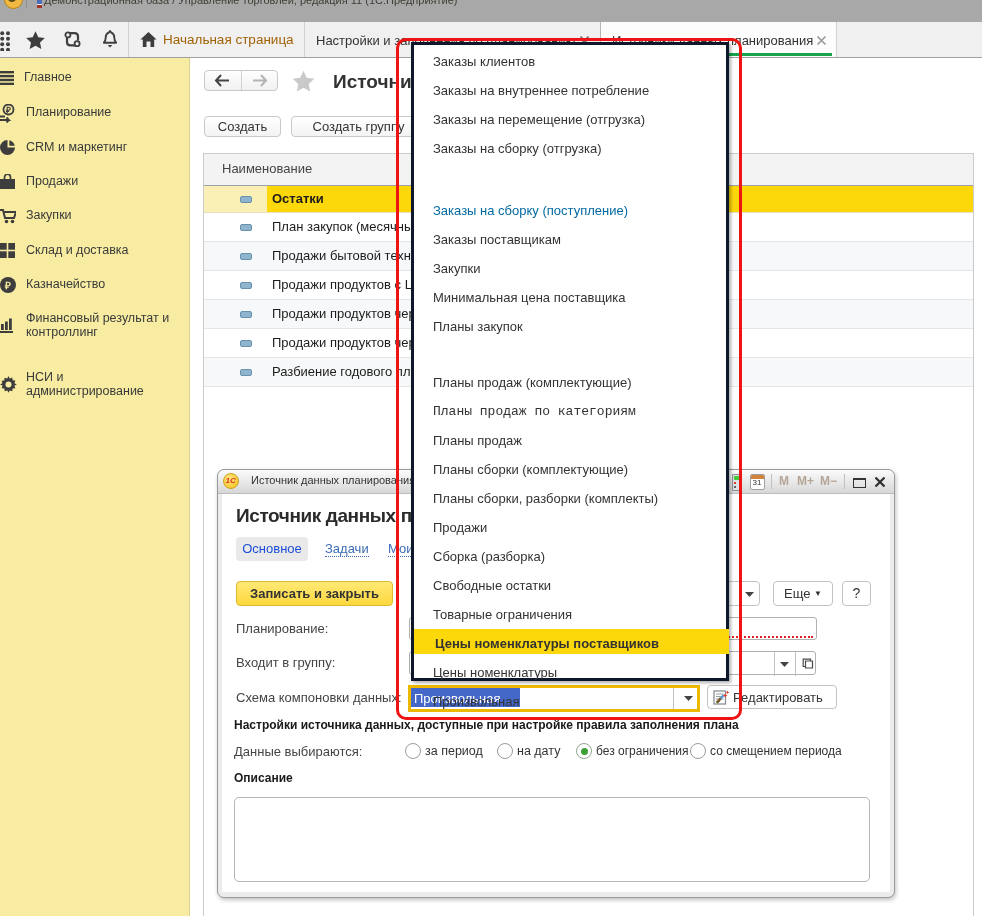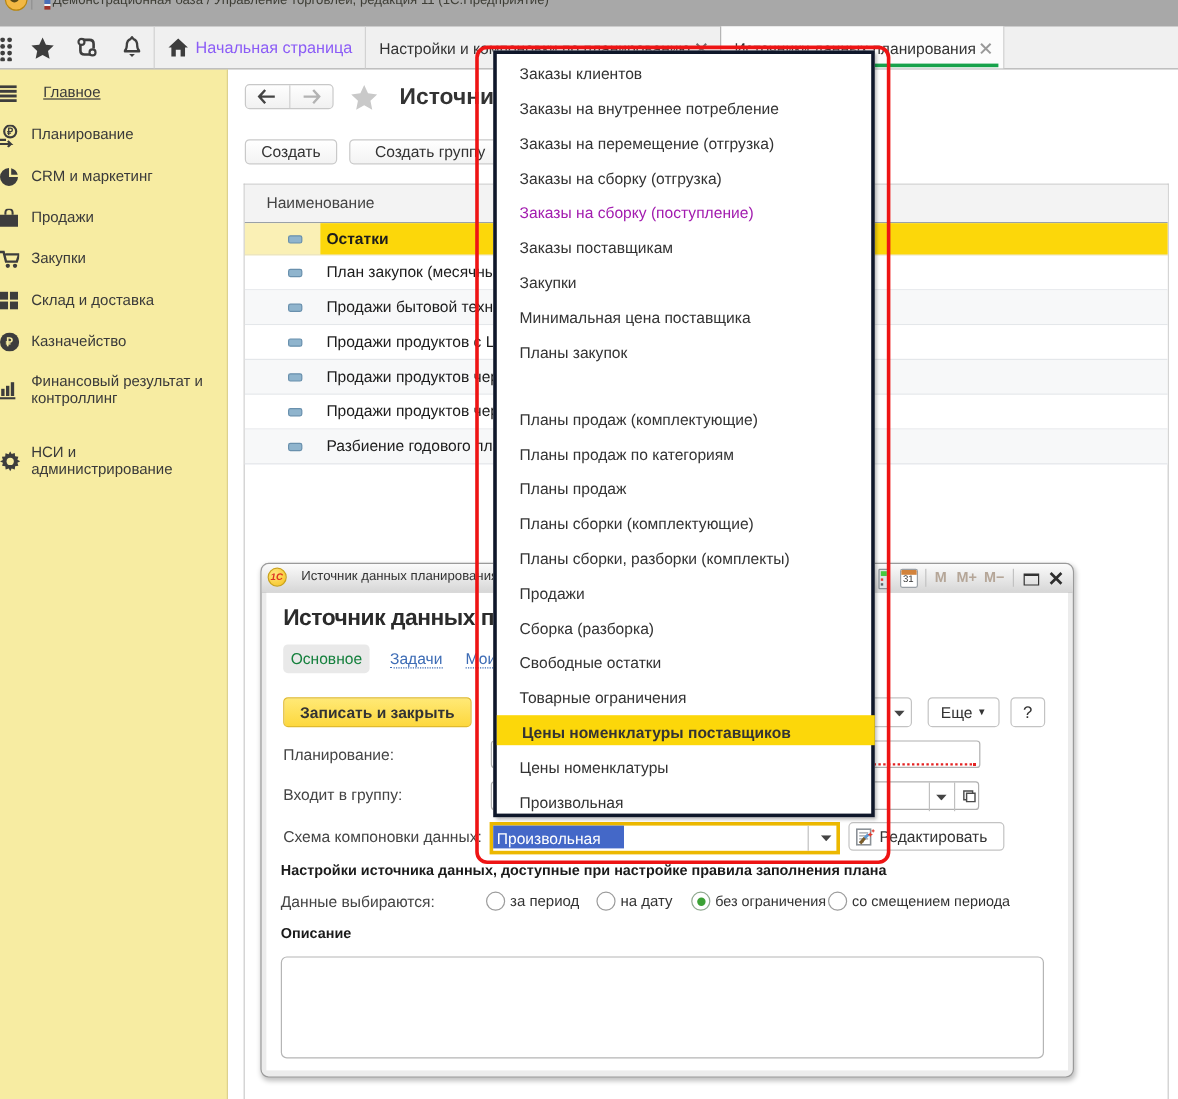--- a/index.html
+++ b/index.html
@@ -53,44 +53,44 @@
   </svg>
 
   <svg class="abs" style="left:103px;top:8px;" width="14" height="18" viewBox="0 0 14 18">
     <path d="M7 1 L8.3 2.6 C10.5 3.4 11.3 5.3 11.3 7.6 C11.3 10.6 11.9 11.6 13.2 12.7 H0.8 C2.1 11.6 2.7 10.6 2.7 7.6 C2.7 5.3 3.5 3.4 5.7 2.6 Z" fill="none" stroke="#3f3f3f" stroke-width="1.9" stroke-linejoin="round"></path>
     <path d="M4.6 15 H9.4 L7 17.4 Z" fill="#3f3f3f"></path>
   </svg>
 
   <svg class="abs" style="left:140px;top:9px;" width="17" height="17" viewBox="0 0 17 17">
     <path d="M8.5 1 L16.6 8.6 H14.2 V16 H10.5 V10.5 H6.5 V16 H2.8 V8.6 H0.4 Z" fill="#3d3d3d"></path>
   </svg>
-  <div class="abs tx" style="left:163px;top:10px;font-size:13.5px;color:#8b5cf6;">Начальная страница</div>
-
-  <div class="abs tx" style="left:316px;top:11px;font-size:13px;color:#333;">Настройки и компоновки по планированию</div>
+  <div class="abs tx" style="left:163px;top:10px;font-size:13.5px;color:#a16207;">Начальная страница</div>
+
+  <div class="abs tx" style="left:316px;top:11px;font-size:13px;color:#333;">Настройки и заполнения по планированию</div>
   <svg class="abs" style="left:579px;top:13px;" width="11" height="11" viewBox="0 0 11 11">
     <path d="M1.5 1.5 L9.5 9.5 M9.5 1.5 L1.5 9.5" stroke="#6e6e6e" stroke-width="1.7"></path>
   </svg>
 
   <div class="abs tx" style="left:612px;top:11px;font-size:13px;color:#333;">Источники данных планирования</div>
   <svg class="abs" style="left:816px;top:13px;" width="11" height="11" viewBox="0 0 11 11">
     <path d="M1.5 1.5 L9.5 9.5 M9.5 1.5 L1.5 9.5" stroke="#9a9a9a" stroke-width="1.7"></path>
   </svg>
 </div>
 
 <div class="abs" style="left:0;top:58px;width:189px;height:858px;background:#f7eca2;border-right:1px solid #ddd18d;">
 
   <svg class="abs" style="left:0;top:13px;" width="14" height="14" viewBox="0 0 14 14">
     <g fill="#3d3d3d">
         <rect x="0" y="0" width="14" height="2.4"></rect>
         <rect x="0" y="3.9" width="14" height="2.4"></rect>
         <rect x="0" y="7.8" width="14" height="2.4"></rect>
         <rect x="0" y="11.7" width="14" height="2.4"></rect>
       </g>
   </svg>
-  <div class="abs tx" style="left:36px;top:12px;font-size:12.5px;color:#3a3a3a;text-decoration:underline;">Главное</div>
+  <div class="abs tx" style="left:24px;top:12px;font-size:12.5px;color:#3a3a3a;">Главное</div>
 
   <svg class="abs" style="left:0;top:46px;" width="15" height="19" viewBox="0 0 15 19">
     <circle cx="8.5" cy="5.5" r="5" fill="none" stroke="#3d3d3d" stroke-width="1.8"></circle>
     <text x="8.5" y="8.6" font-size="8.5" font-weight="bold" fill="#3d3d3d" text-anchor="middle" font-family="Liberation Sans">₽</text>
     <path d="M0 12.5 H5 M0 16 H9 L6.5 13.5 M9 16 L6.5 18.5" stroke="#3d3d3d" stroke-width="1.8" fill="none"></path>
   </svg>
   <div class="abs tx" style="left:26px;top:47px;font-size:12.5px;color:#3a3a3a;">Планирование</div>
 
   <svg class="abs" style="left:0;top:82px;" width="15" height="15" viewBox="0 0 15 15">
     <path d="M7.5 0 A7.5 7.5 0 1 0 15 7.5 L7.5 7.5 Z" fill="#3d3d3d"></path>
@@ -230,21 +230,21 @@
     <div class="abs" style="left:635px;top:8px;width:11px;height:7px;border:1.5px solid #333;border-top-width:2.5px;"></div>
     <svg class="abs" style="left:656px;top:6px;" width="12" height="12" viewBox="0 0 12 12">
       <path d="M1.5 1.5 L10.5 10.5 M10.5 1.5 L1.5 10.5" stroke="#2e2e2e" stroke-width="2.2"></path>
     </svg>
   </div>
 
   <div class="abs" style="left:4px;top:24px;width:668px;height:398px;background:#fff;">
 
     <div class="abs tx" style="left:14px;top:11px;font-size:19px;font-weight:bold;color:#2b2b2b;letter-spacing:-0.4px;">Источник данных планирования (создание)</div>
 
-    <div class="abs" style="left:14px;top:43px;width:72px;height:24px;background:#e9e9e9;border-radius:4px;font-size:13px;color:#15803d;text-align:center;line-height:24px;">Основное</div>
+    <div class="abs" style="left:14px;top:43px;width:72px;height:24px;background:#e9e9e9;border-radius:4px;font-size:13px;color:#1d4ed8;text-align:center;line-height:24px;">Основное</div>
     <div class="abs tx" style="left:103px;top:47px;font-size:13px;color:#3d6cb5;border-bottom:1px dotted #3d6cb5;">Задачи</div>
     <div class="abs tx" style="left:166px;top:47px;font-size:13px;color:#3d6cb5;border-bottom:1px dotted #3d6cb5;">Мои заметки</div>
 
     <div class="abs" style="left:14px;top:87px;width:155px;height:23px;background:linear-gradient(#ffe976,#fdd83e);border:1px solid #e0ba2e;border-radius:4px;font-size:13px;font-weight:bold;color:#333;text-align:center;line-height:23px;">Записать и закрыть</div>
     <div class="abs" style="left:480px;top:87px;width:56px;height:23px;background:#fff;border:1px solid #c3c3c3;border-radius:4px;">
       <svg class="abs" style="left:42px;top:10px;" width="9" height="5" viewBox="0 0 9 5">
           <path d="M0 0 H9 L4.5 5 Z" fill="#444"></path>
         </svg>
     </div>
     <div class="abs" style="left:551px;top:87px;width:58px;height:23px;background:#fff;border:1px solid #c3c3c3;border-radius:4px;font-size:13px;color:#333;text-align:center;line-height:23px;">Еще <span style="font-size:8px;vertical-align:2px;">▼</span></div>
@@ -306,27 +306,27 @@
     <div class="abs" style="left:12px;top:303px;width:634px;height:83px;background:#fff;border:1px solid #b5b5b5;border-radius:5px;"></div>
   </div>
 </div>
 
 <div class="abs" style="left:411px;top:42px;width:318px;height:639px;background:#fff;border:3px solid #0f172a;box-shadow:2px 2px 3px rgba(0,0,0,0.3);box-sizing:border-box;">
   <div style="position:absolute;left:0;top:2px;width:315px;">
     <div style="height:29px;line-height:29px;padding-left:19px;font-size:13px;color:#333;white-space:nowrap;">Заказы клиентов</div>
     <div style="height:29px;line-height:29px;padding-left:19px;font-size:13px;color:#333;white-space:nowrap;">Заказы на внутреннее потребление</div>
     <div style="height:29px;line-height:29px;padding-left:19px;font-size:13px;color:#333;white-space:nowrap;">Заказы на перемещение (отгрузка)</div>
     <div style="height:29px;line-height:29px;padding-left:19px;font-size:13px;color:#333;white-space:nowrap;">Заказы на сборку (отгрузка)</div>
-    <div style="height:29px;line-height:29px;padding-left:19px;font-size:13px;color:#a21caf;white-space:nowrap;">Заказы на сборку (поступление)</div>
+    <div style="height:29px;line-height:29px;padding-left:19px;font-size:13px;color:#0369a1;white-space:nowrap;margin-top:33px;">Заказы на сборку (поступление)</div>
     <div style="height:29px;line-height:29px;padding-left:19px;font-size:13px;color:#333;white-space:nowrap;">Заказы поставщикам</div>
     <div style="height:29px;line-height:29px;padding-left:19px;font-size:13px;color:#333;white-space:nowrap;">Закупки</div>
     <div style="height:29px;line-height:29px;padding-left:19px;font-size:13px;color:#333;white-space:nowrap;">Минимальная цена поставщика</div>
     <div style="height:29px;line-height:29px;padding-left:19px;font-size:13px;color:#333;white-space:nowrap;">Планы закупок</div>
     <div style="height:29px;line-height:29px;padding-left:19px;font-size:13px;color:#333;white-space:nowrap;margin-top:27px;">Планы продаж (комплектующие)</div>
-    <div style="height:29px;line-height:29px;padding-left:19px;font-size:13px;color:#333;white-space:nowrap;">Планы продаж по категориям</div>
+    <div style="height:29px;line-height:29px;padding-left:19px;font-size:13px;color:#333;white-space:nowrap;font-family:Liberation Mono, monospace;">Планы продаж по категориям</div>
     <div style="height:29px;line-height:29px;padding-left:19px;font-size:13px;color:#333;white-space:nowrap;">Планы продаж</div>
     <div style="height:29px;line-height:29px;padding-left:19px;font-size:13px;color:#333;white-space:nowrap;">Планы сборки (комплектующие)</div>
     <div style="height:29px;line-height:29px;padding-left:19px;font-size:13px;color:#333;white-space:nowrap;">Планы сборки, разборки (комплекты)</div>
     <div style="height:29px;line-height:29px;padding-left:19px;font-size:13px;color:#333;white-space:nowrap;">Продажи</div>
     <div style="height:29px;line-height:29px;padding-left:19px;font-size:13px;color:#333;white-space:nowrap;">Сборка (разборка)</div>
     <div style="height:29px;line-height:29px;padding-left:19px;font-size:13px;color:#333;white-space:nowrap;">Свободные остатки</div>
     <div style="height:29px;line-height:29px;padding-left:19px;font-size:13px;color:#333;white-space:nowrap;">Товарные ограничения</div>
     <div style="height:29px;line-height:29px;padding-left:21px;font-size:13px;color:#333;white-space:nowrap;background:linear-gradient(#fcd70a,#fcd70a) no-repeat 0 0/100% 25px;font-weight:bold;">Цены номенклатуры поставщиков</div>
     <div style="height:29px;line-height:29px;padding-left:19px;font-size:13px;color:#333;white-space:nowrap;">Цены номенклатуры</div>
     <div style="height:29px;line-height:29px;padding-left:19px;font-size:13px;color:#333;white-space:nowrap;">Произвольная</div>

